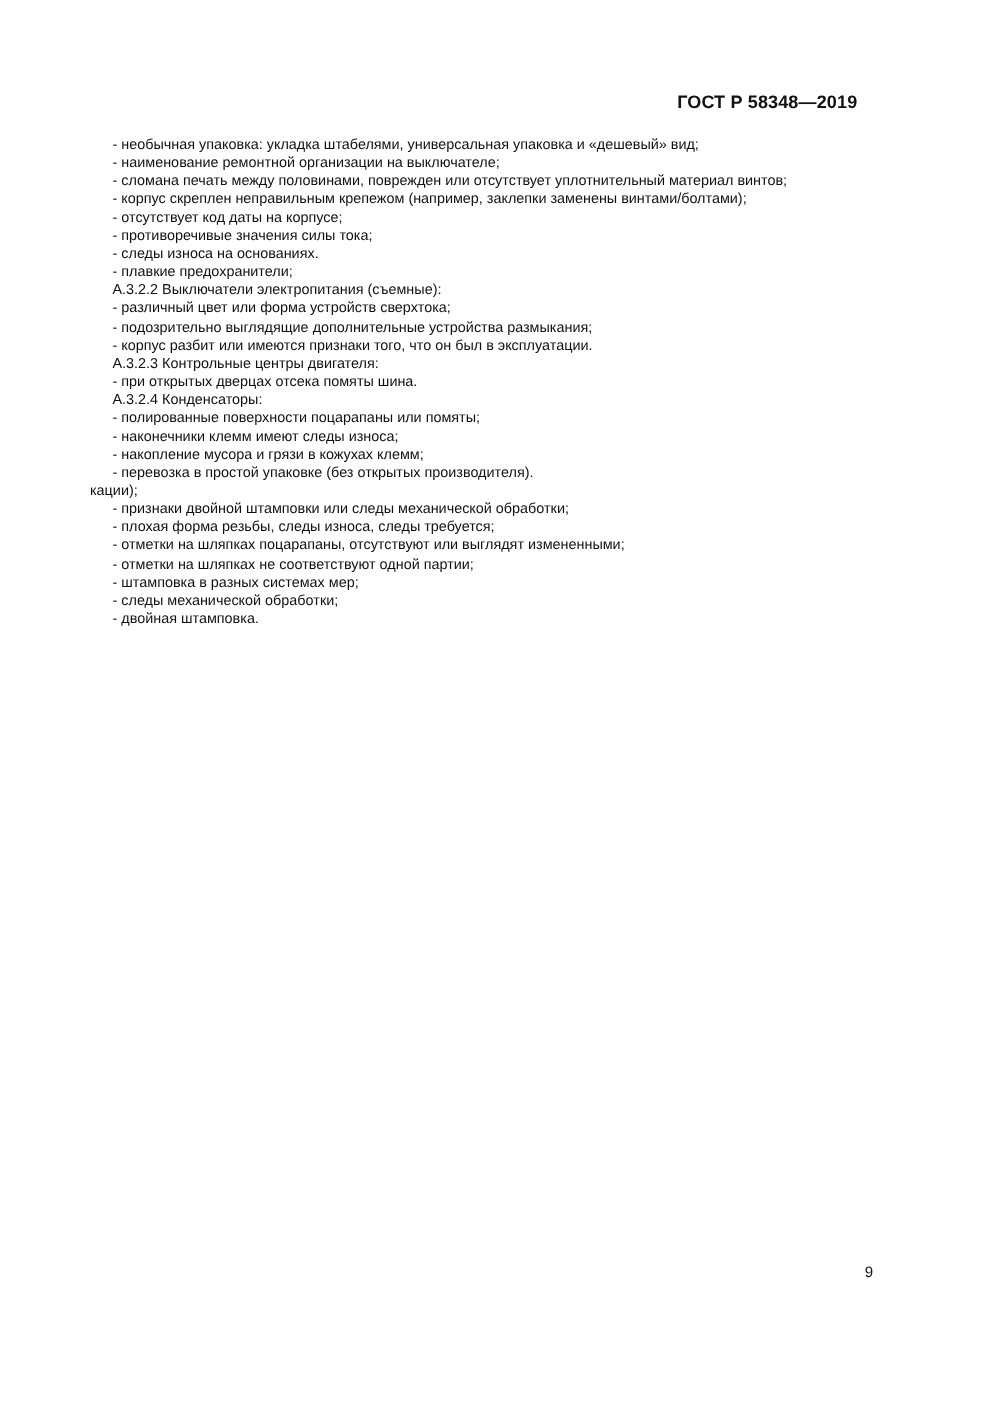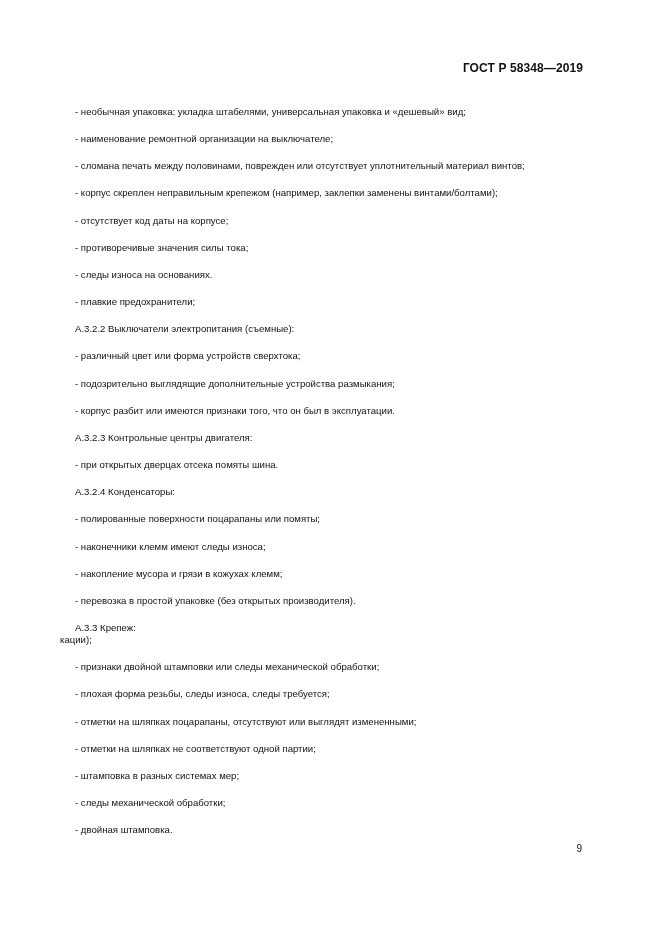--- a/index.html
+++ b/index.html
@@ -1,22 +1,22 @@
 <!DOCTYPE html>
 <html><head>
 <meta charset="utf-8">
 <style>
   html, body { margin: 0; padding: 0; background: #ffffff; }
   body { width: 661px; height: 935px; position: relative; overflow: hidden;
          font-family: "Liberation Sans", sans-serif; color: #111; }
-  .header { position: absolute; top: 61px; left: 440px; width: 143px; text-align: right;
+  .header { position: absolute; top: 61px; left: 440px; width: 143px; text-align: center;
             font-weight: bold; font-size: 12px; letter-spacing: 0.1px; }
   .body { position: absolute; top: 91px; left: 60px; width: 523px; font-size: 9.6px; line-height: 12.15px; }
   .line { white-space: nowrap; }
-  .ind { padding-left: 15px; margin-top: 15px; }
+  .ind { padding-left: 15px; }
   .cont { padding-left: 0; }
   .pageno { position: absolute; top: 843px; left: 560px; width: 22px; text-align: right; font-size: 10px; }
 </style>
 </head>
 <body>
 
 <div class="header">ГОСТ Р 58348—2019</div>
 
 <div class="body">
   <div class="line ind">- необычная упаковка: укладка штабелями, универсальная упаковка и «дешевый» вид;</div>
@@ -31,21 +31,20 @@
   <div class="line ind">- различный цвет или форма устройств сверхтока;</div>
   <div class="line ind">- подозрительно выглядящие дополнительные устройства размыкания;</div>
   <div class="line ind">- корпус разбит или имеются признаки того, что он был в эксплуатации.</div>
   <div class="line ind">А.3.2.3 Контрольные центры двигателя:</div>
   <div class="line ind">- при открытых дверцах отсека помяты шина.</div>
   <div class="line ind">А.3.2.4 Конденсаторы:</div>
   <div class="line ind">- полированные поверхности поцарапаны или помяты;</div>
   <div class="line ind">- наконечники клемм имеют следы износа;</div>
   <div class="line ind">- накопление мусора и грязи в кожухах клемм;</div>
   <div class="line ind">- перевозка в простой упаковке (без открытых производителя).</div>
-  <div class="line ind">А.3.3 Крепеж:</div>
   <div class="line cont">кации);</div>
   <div class="line ind">- признаки двойной штамповки или следы механической обработки;</div>
   <div class="line ind">- плохая форма резьбы, следы износа, следы требуется;</div>
   <div class="line ind">- отметки на шляпках поцарапаны, отсутствуют или выглядят измененными;</div>
   <div class="line ind">- отметки на шляпках не соответствуют одной партии;</div>
   <div class="line ind">- штамповка в разных системах мер;</div>
   <div class="line ind">- следы механической обработки;</div>
   <div class="line ind">- двойная штамповка.</div>
 </div>
 

